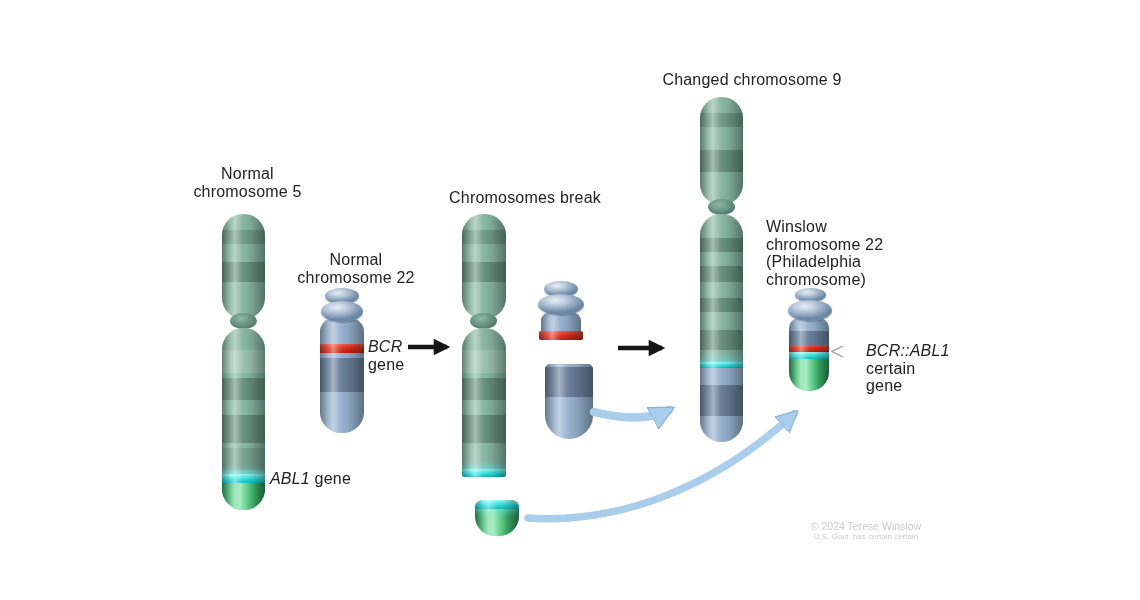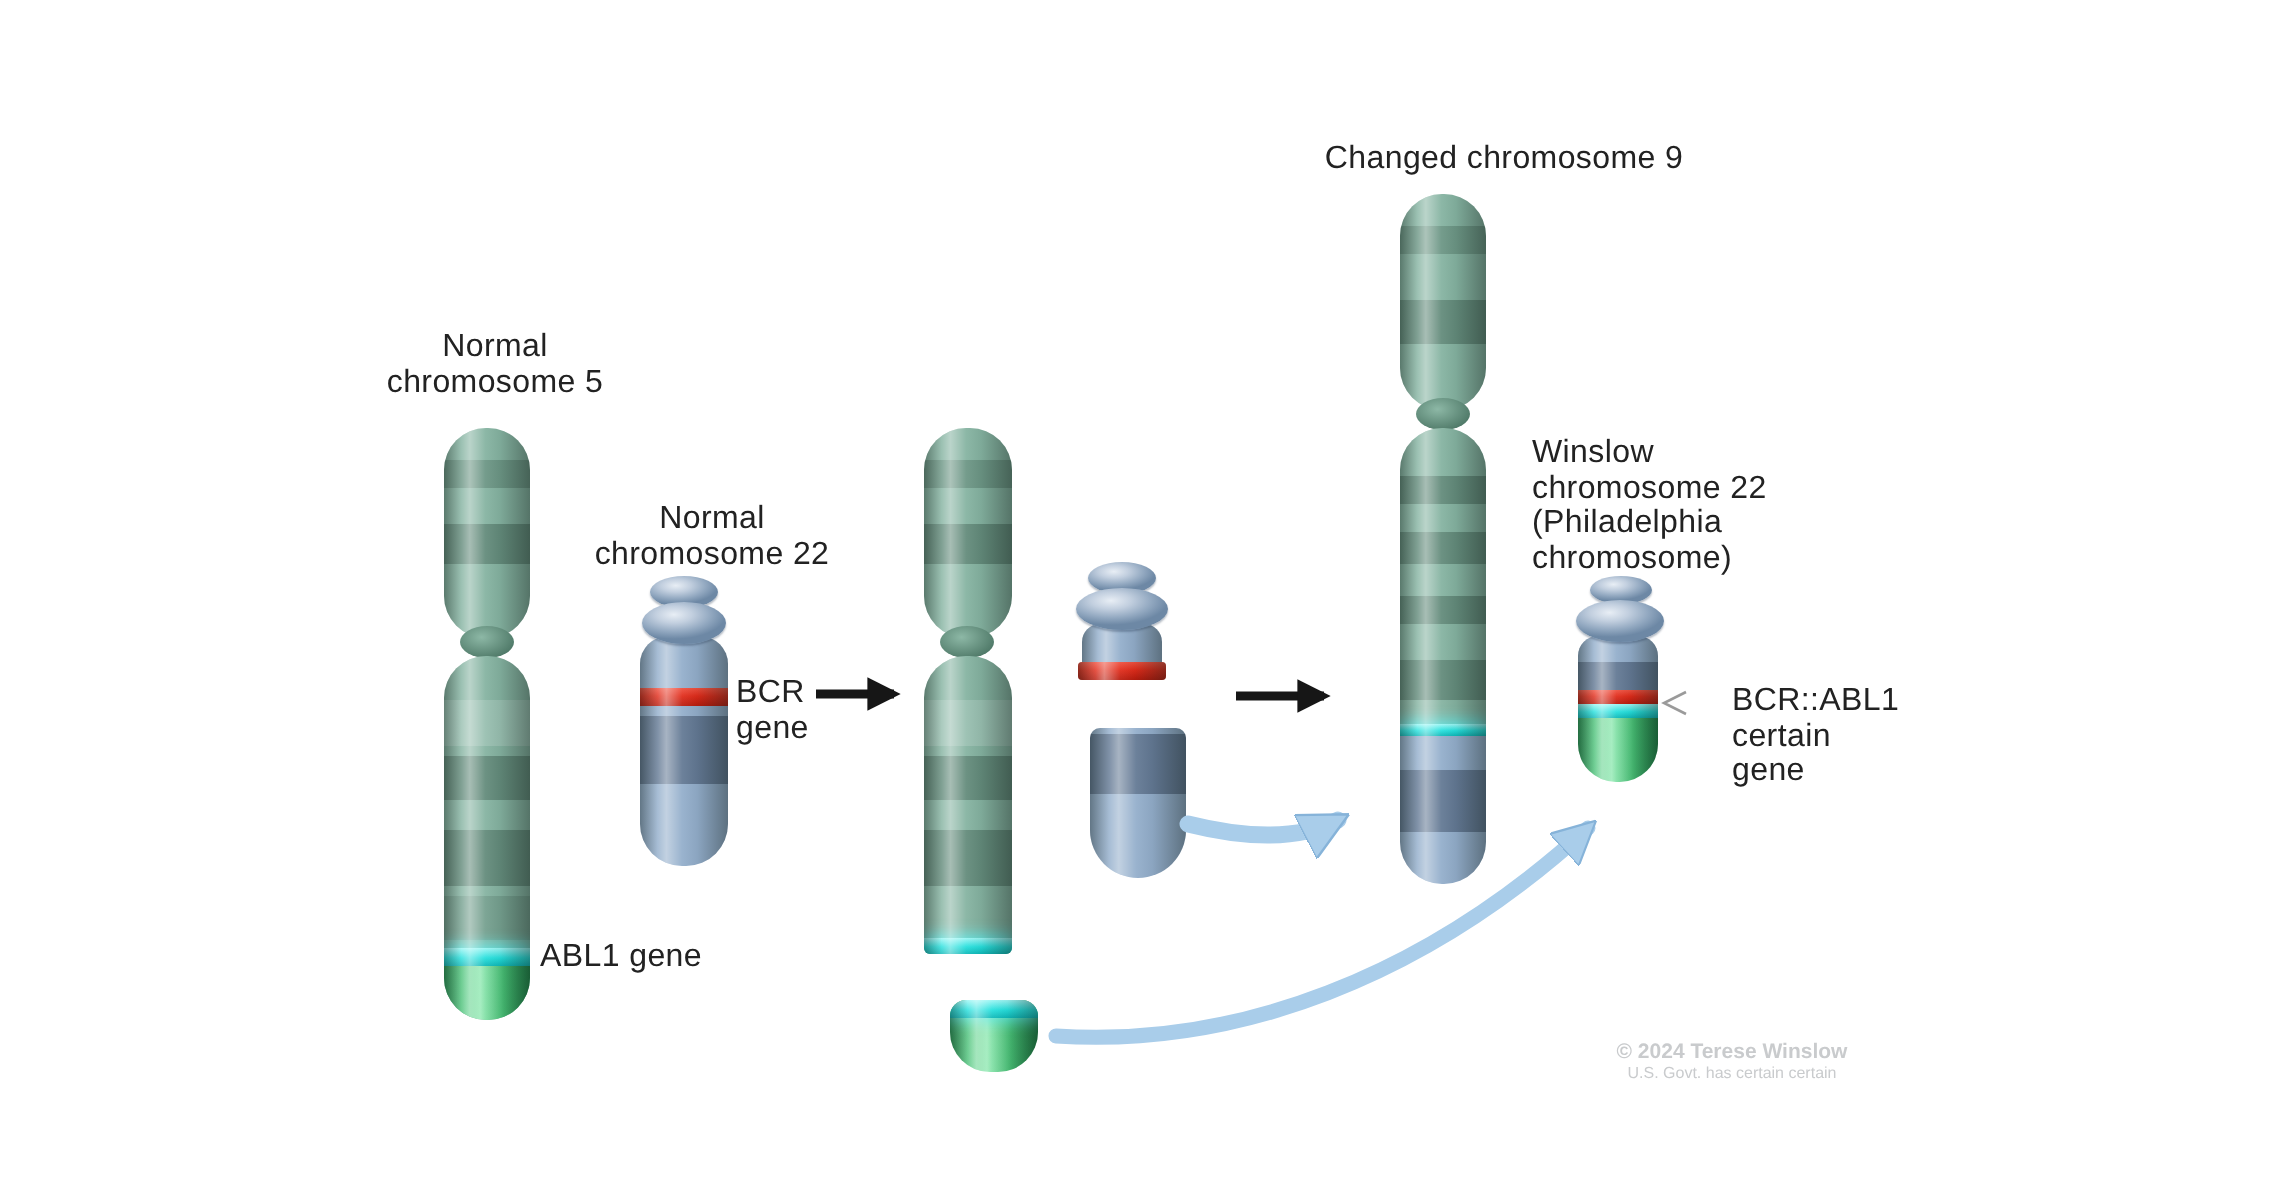--- a/index.html
+++ b/index.html
@@ -1,22 +1,22 @@
 <!DOCTYPE html>
 <html><head>
 <meta charset="utf-8">
 <style>
   html,body{margin:0;padding:0;background:#fff;}
   #stage{position:relative;width:1140px;height:600px;background:#ffffff;overflow:hidden;
          font-family:"Liberation Sans", sans-serif;}
   .lbl{position:absolute;font-size:16px;line-height:17.5px;color:#222;letter-spacing:.2px;}
   .center{text-align:center;}
-  .it{}
+  .it{font-style:italic;}
   .credit{position:absolute;left:786px;top:520px;width:160px;text-align:center;color:#c9cbcd;}
-  .credit .c1{font-size:10.5px;line-height:12px;font-weight:bold;}
+  .credit .c1{font-size:10.5px;line-height:12px;}
   .credit .c2{font-size:8px;line-height:10px;}
 
   .grp{position:absolute;}
   .cap{position:absolute;overflow:hidden;}
   .shine{position:absolute;inset:0;pointer-events:none;
     background:linear-gradient(90deg, rgba(25,35,30,.40) 0%, rgba(255,255,255,.18) 20%,
       rgba(255,255,255,.44) 30%, rgba(255,255,255,.06) 48%, rgba(0,0,0,.05) 65%, rgba(18,28,24,.42) 100%);}
   .band{position:absolute;left:0;width:100%;}
 
   
@@ -58,20 +58,23 @@
 
   <div class="lbl" style="left:368px;top:338px;width:70px;">
     <div class="it">BCR</div>
     <div>gene</div>
   </div>
 
   <div class="lbl" style="left:270px;top:470px;width:110px;">
     <span class="it">ABL1</span><span> gene</span>
   </div>
 
+  <div class="lbl center" style="left:440px;top:189px;width:170px;">
+    <div>Chromosomes break</div>
+  </div>
 
   <div class="lbl center" style="left:649px;top:71px;width:206px;">
     <div>Changed chromosome 9</div>
   </div>
 
   <div class="lbl" style="left:766px;top:218px;width:145px;">
     <div>Winslow</div>
     <div>chromosome 22</div>
     <div>(Philadelphia</div>
     <div>chromosome)</div>

